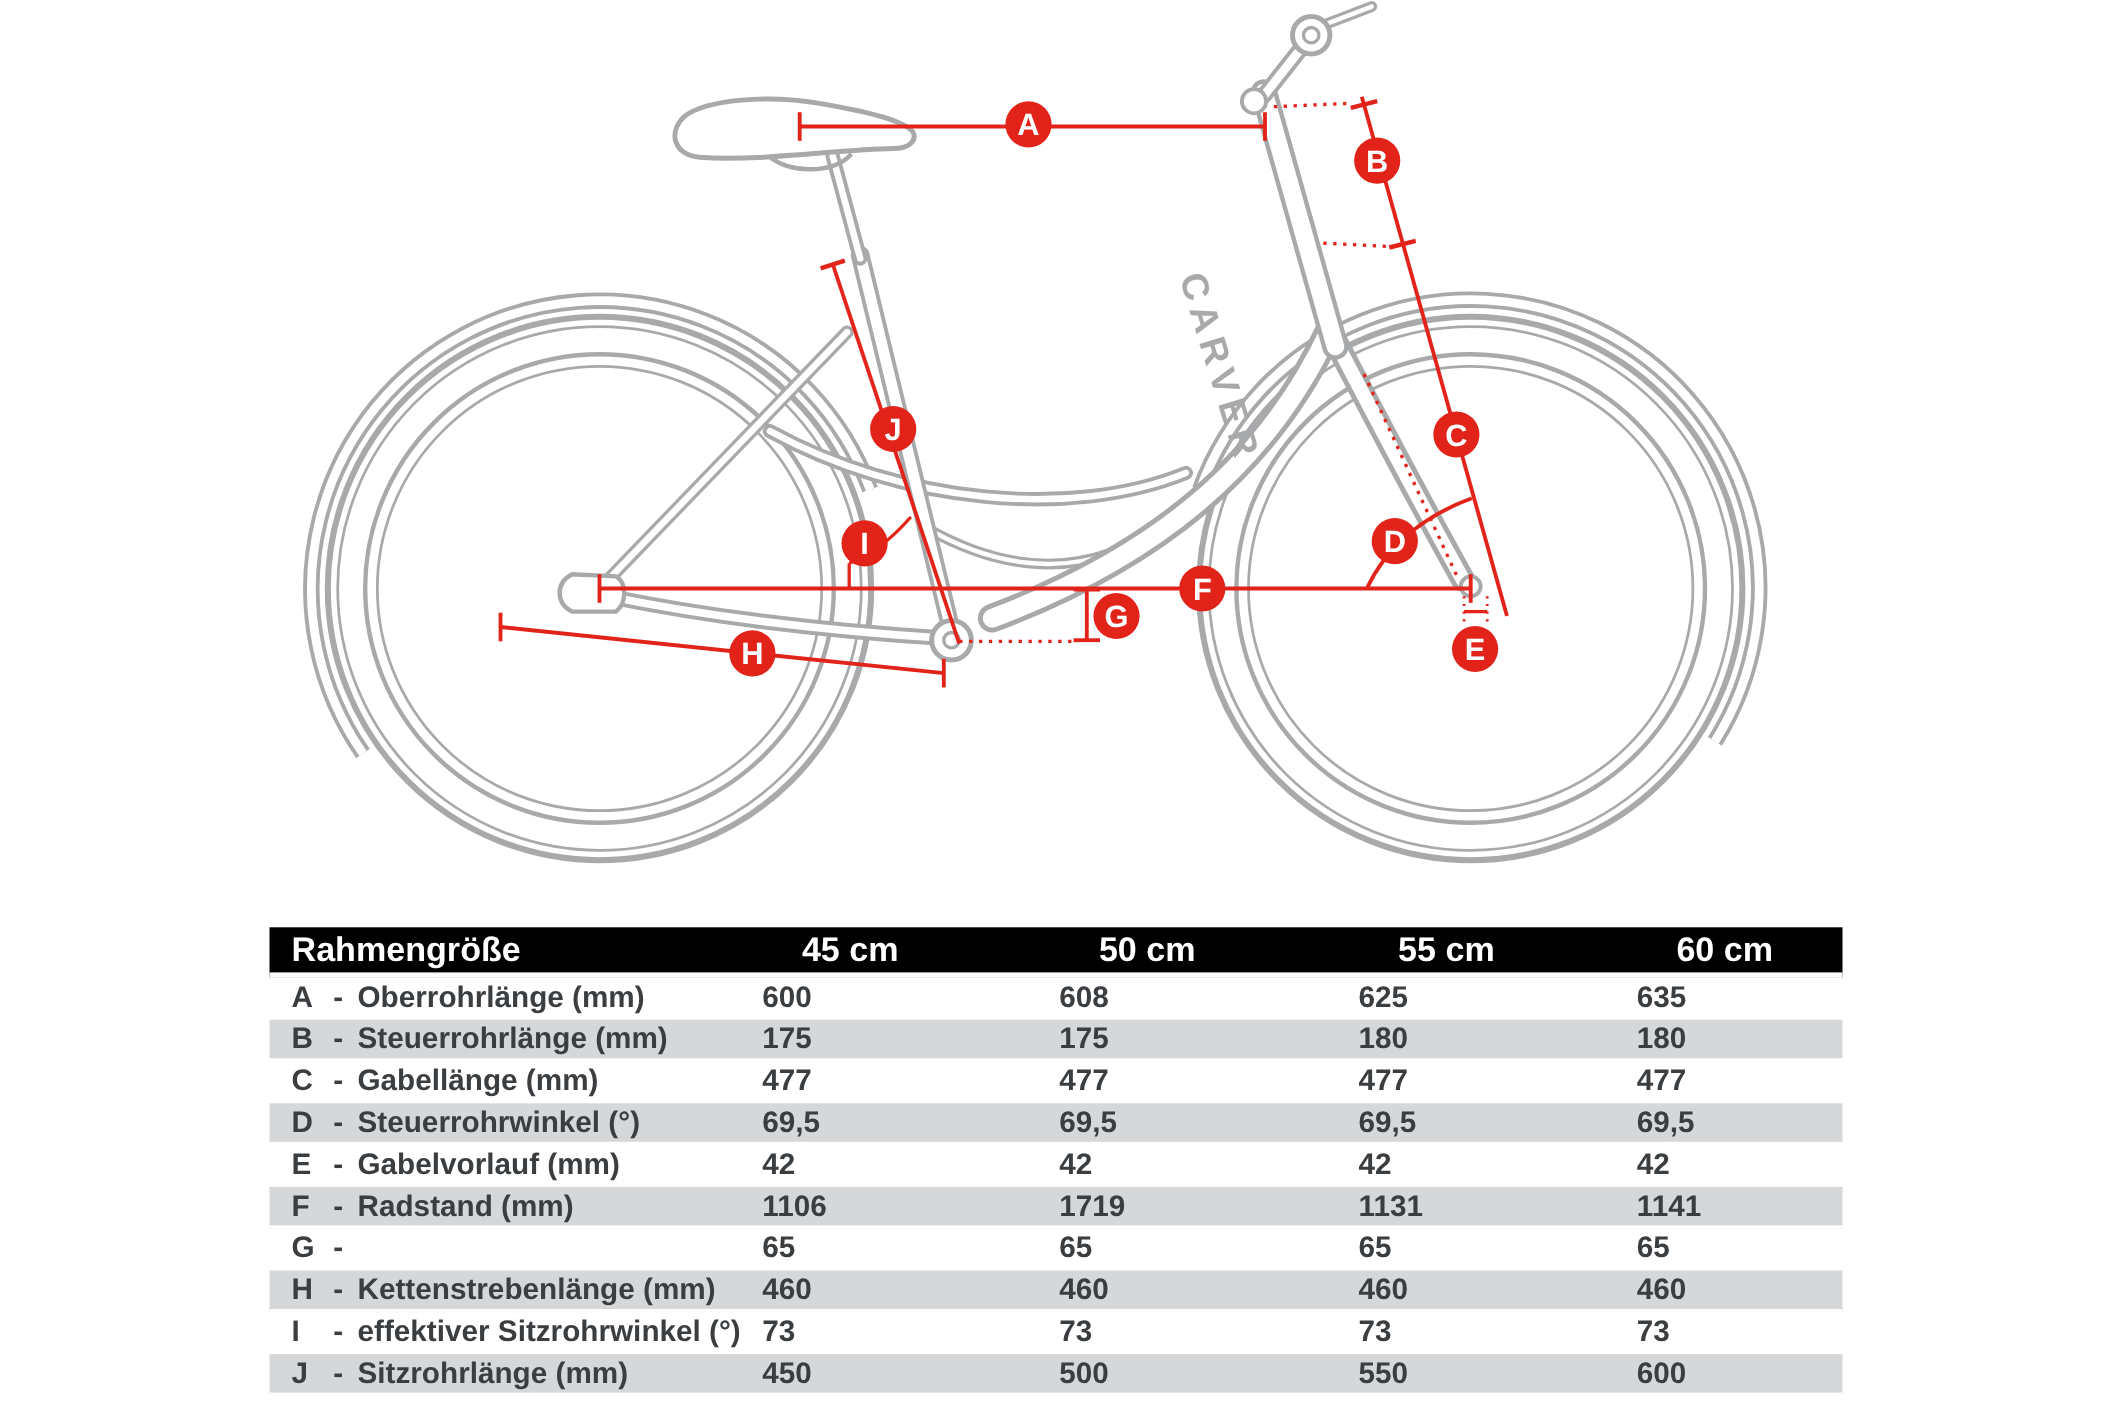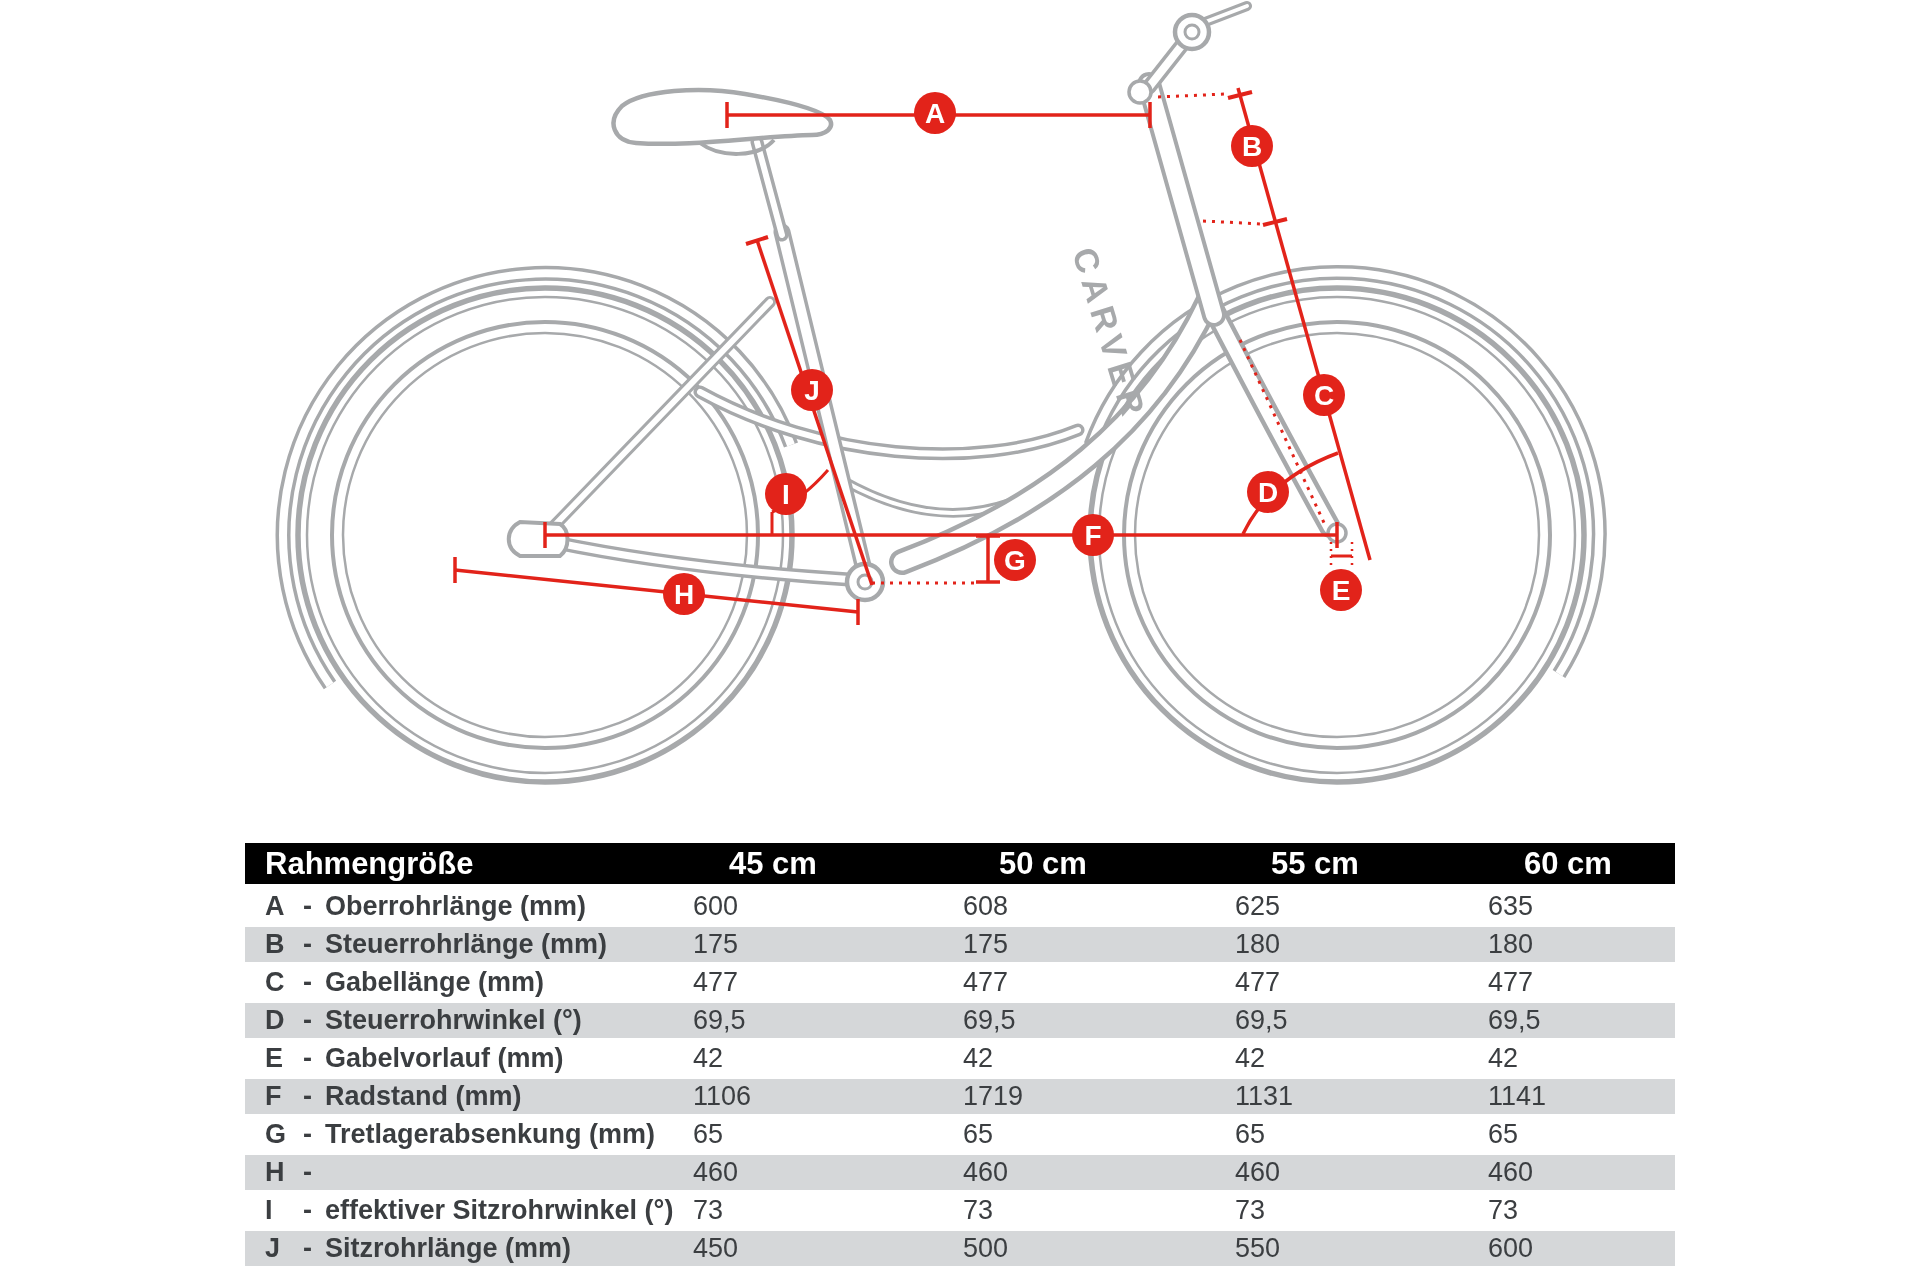--- a/index.html
+++ b/index.html
@@ -25,21 +25,21 @@
   .g-row.head{
     height:46px;background:#000000;color:#ffffff;
     font-size:31px;border-bottom:5px solid #ffffff;
   }
   .g-row.odd{background:#d5d7d9;}
   .g-row.even{background:#ffffff;}
   .c-label{display:flex;align-items:center;padding-left:20px;}
   .c-key{display:inline-block;width:38px;font-weight:700;}
   .c-dash{display:inline-block;width:22px;font-weight:700;}
   .c-name{font-weight:700;}
-  .c-val{padding-left:3px;font-weight:400;}
+  .c-val{padding-left:3px;font-weight:700;}
   .head .c-hdr0{padding-left:20px;}
   .head .c-hdr{padding-left:3px;margin-left:36px;}
 </style>
 </head>
 <body>
 
 <div class="stage">
 
   <svg class="bike-svg" width="1920" height="845" viewBox="0 0 1920 845">
 
@@ -274,31 +274,31 @@
           </div>
           <div class="c-val">1106</div>
           <div class="c-val">1719</div>
           <div class="c-val">1131</div>
           <div class="c-val">1141</div>
         </div>
         <div class="g-row even">
           <div class="c-label">
             <span class="c-key">G</span>
             <span class="c-dash">-</span>
-            <span class="c-name">Tretlagerabsenkung (mm)</span>
           </div>
           <div class="c-val">65</div>
           <div class="c-val">65</div>
           <div class="c-val">65</div>
           <div class="c-val">65</div>
         </div>
         <div class="g-row odd">
           <div class="c-label">
             <span class="c-key">H</span>
             <span class="c-dash">-</span>
+            <span class="c-name">Kettenstrebenlänge (mm)</span>
           </div>
           <div class="c-val">460</div>
           <div class="c-val">460</div>
           <div class="c-val">460</div>
           <div class="c-val">460</div>
         </div>
         <div class="g-row even">
           <div class="c-label">
             <span class="c-key">I</span>
             <span class="c-dash">-</span>

